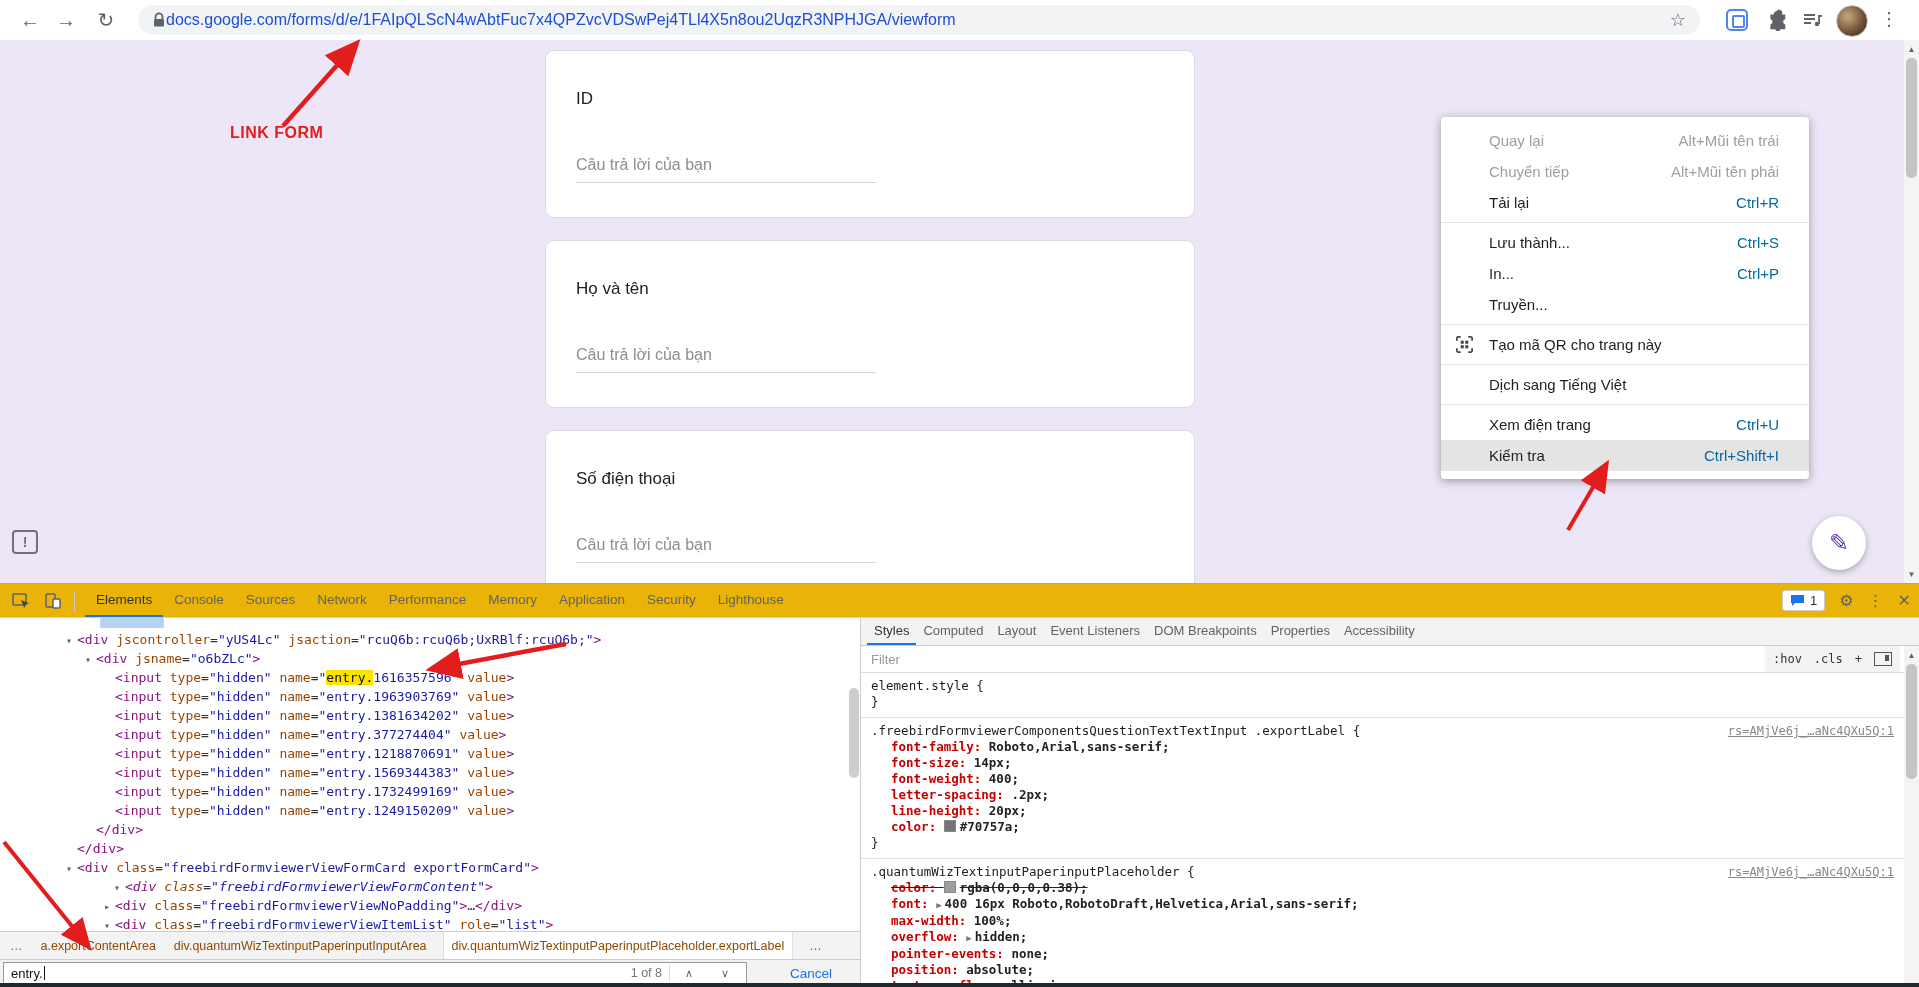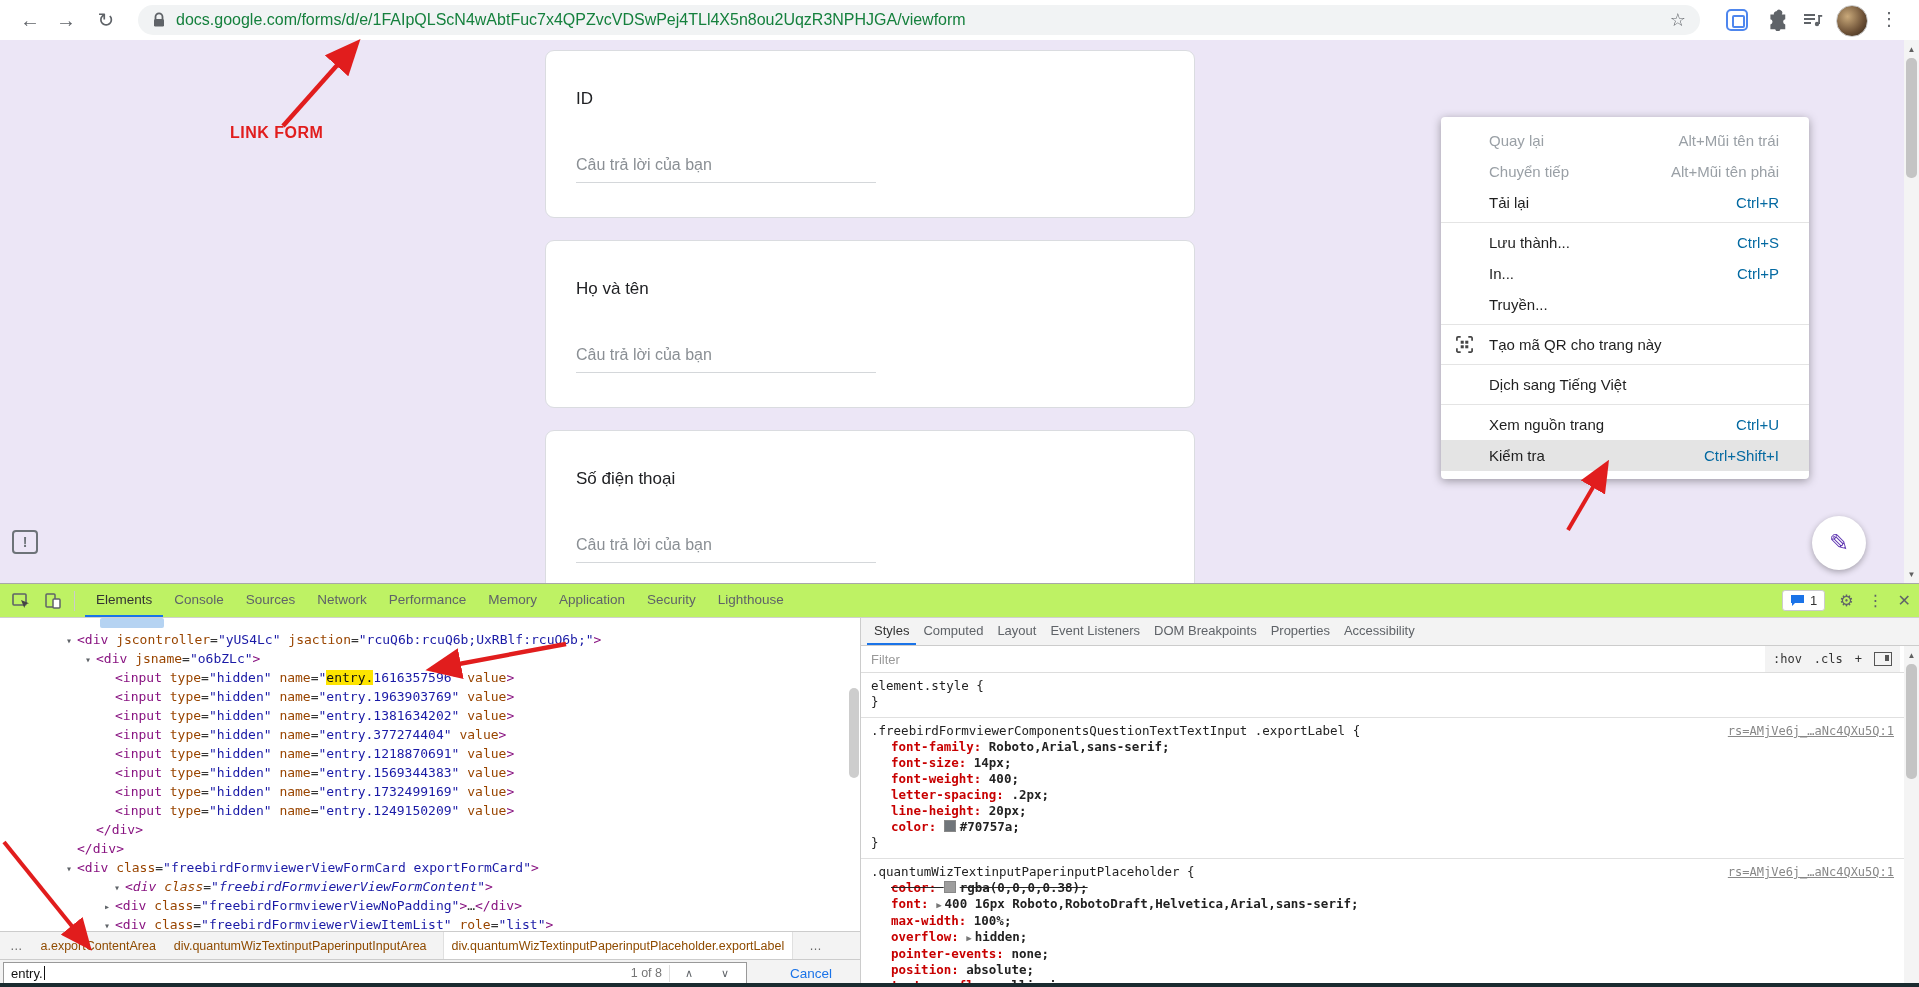--- a/index.html
+++ b/index.html
@@ -7,21 +7,21 @@
          font-family:"Liberation Sans","DejaVu Sans",sans-serif;background:#fff;}
 
   
   .toolbar{position:absolute;left:0;top:0;width:1919px;height:40px;background:#ffffff;
            border-bottom:1px solid #dcdcdc;}
   .nav-ic{position:absolute;top:6px;width:28px;height:28px;color:#5f6368;font-size:20px;
           display:flex;align-items:center;justify-content:center;cursor:pointer;}
   .omnibox{position:absolute;left:138px;top:5px;width:1562px;height:30px;background:#f1f3f4;
            border-radius:15px;display:flex;align-items:center;}
   .omni-lock{margin-left:14px;flex:0 0 auto;display:flex;}
-  .omni-url{margin-left:10px;font-size:16px;color:#15803d;white-space:nowrap;overflow:hidden;}
+  .omni-url{font-size:16px;color:#1d4ed8;white-space:nowrap;overflow:hidden;}
   .omni-star{position:absolute;right:14px;top:4px;font-size:18px;color:#5f6368;}
   .ext-tag{position:absolute;left:1726px;top:9px;width:22px;height:22px;border:2px solid #4e86ee;
            border-radius:5px;box-sizing:border-box;}
   .ext-tag i{position:absolute;left:4px;top:4px;width:9px;height:9px;border:2px solid #4e86ee;border-radius:2px;}
   .tb-svg{position:absolute;top:9px;}
   .avatar{position:absolute;left:1836px;top:5px;width:30px;height:30px;border-radius:50%;
           background:radial-gradient(circle at 35% 35%, #c9a97a, #6b4f35 60%, #2e2318);border:1px solid #ccc;}
   .tb-dots{position:absolute;left:1880px;top:8px;font-size:18px;color:#5f6368;}
 
   
@@ -52,21 +52,21 @@
 
   
   .vscroll{position:absolute;right:0;width:15px;background:#f4f4f4;}
   .vscroll .sar{position:absolute;left:0;width:15px;height:14px;color:#606060;font-size:8px;
                 display:flex;align-items:center;justify-content:center;}
   .vscroll .sth{position:absolute;left:2px;width:11px;background:#c4c4c4;border-radius:5px;}
 
   
   .devtools{position:absolute;left:0;top:583px;width:1919px;height:404px;background:#fff;
             border-top:1px solid #a8a8a8;box-sizing:border-box;}
-  .dt-tabbar{position:absolute;left:0;top:0;right:0;height:34px;background:#bef264;
+  .dt-tabbar{position:absolute;left:0;top:0;right:0;height:34px;background:#eab308;
              border-bottom:1px solid #d0d0d0;box-sizing:border-box;display:flex;align-items:center;}
   .dt-tabbar .ticon{margin-left:10px;display:flex;width:22px;justify-content:center;}
   .dt-vsep{width:1px;height:20px;background:#ccc;margin:0 10px;}
   .dtab{padding:0 11px;font-size:13.5px;color:#5f6368;height:33px;display:flex;align-items:center;
         cursor:pointer;border-bottom:2px solid transparent;box-sizing:border-box;}
   .dtab.active{color:#333;border-bottom:2px solid #1a73e8;}
   .dt-right{position:absolute;right:8px;top:0;height:33px;display:flex;align-items:center;gap:14px;}
   .badge{display:flex;align-items:center;gap:5px;border:1px solid #ccc;border-radius:3px;
          padding:2px 7px;background:#fff;}
   .badge .bct{font-size:13px;color:#333;}
@@ -245,21 +245,21 @@
             </g>
           </svg></span>
         <span class="milabel">Tạo mã QR cho trang này</span>
       </div>
       <div class="msep"></div>
       <div class="mi">
         <span class="milabel">Dịch sang Tiếng Việt</span>
       </div>
       <div class="msep"></div>
       <div class="mi">
-        <span class="milabel">Xem nguồn trang</span>
+        <span class="milabel">Xem điện trang</span>
         <span class="mishort">Ctrl+U</span>
       </div>
       <div class="mi hl">
         <span class="milabel">Kiểm tra</span>
         <span class="mishort">Ctrl+Shift+I</span>
       </div>
     </div>
 
   <div class="devtools">
     <div class="dt-tabbar">

